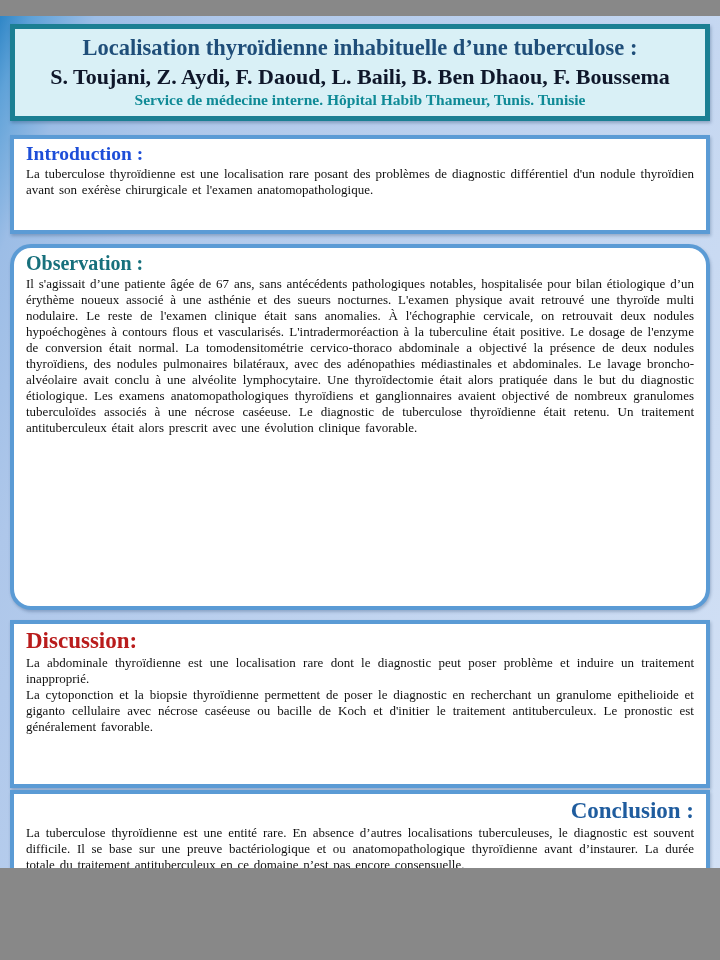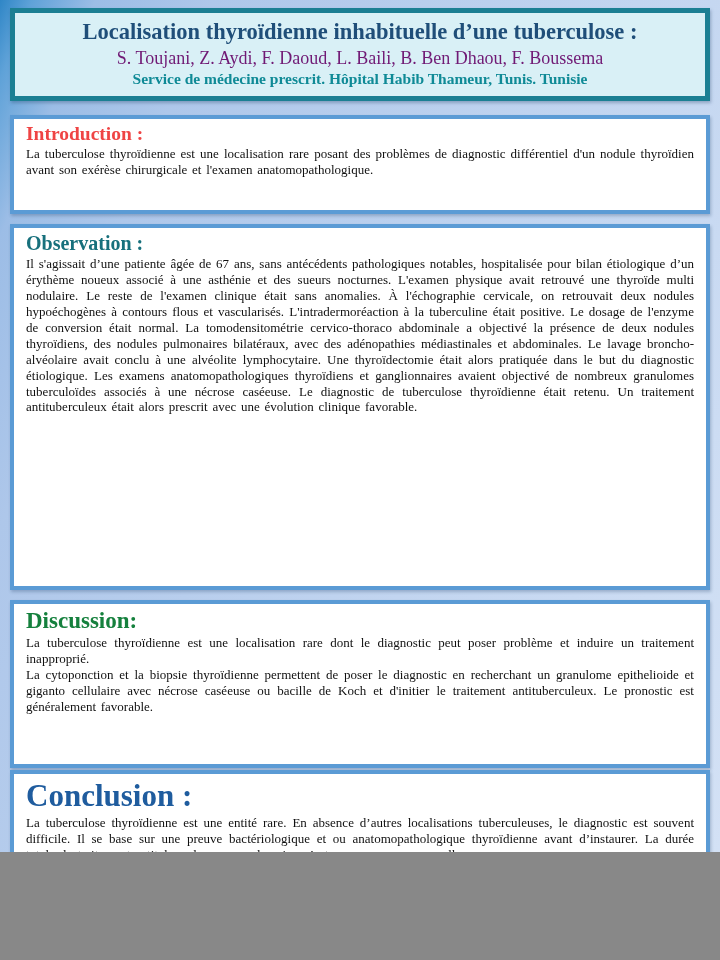--- a/index.html
+++ b/index.html
@@ -5,21 +5,21 @@
   html, body {
     margin: 0;
     padding: 0;
     background: #888;
   }
   .poster {
     position: relative;
     width: 720px;
     height: 852px;
     box-sizing: border-box;
-    margin: 0 auto;
+    margin: 16px auto;
     padding: 8px 10px;
     background: linear-gradient(112deg, #2f86c6 0%, #5fa2d8 3%, #9cbde6 9%, #aec7ea 20%, #c2d5f0 60%, #d3e1f5 100%);
     font-family: "Liberation Serif", "DejaVu Serif", serif;
     overflow: hidden;
   }
   
   .header-box {
     box-sizing: border-box;
     border: 5px solid #1b7f93;
     background: #d9f0f6;
@@ -28,23 +28,23 @@
     margin-bottom: 14px;
     box-shadow: 1px 2px 3px rgba(40,70,110,0.35);
   }
   .title-line {
     color: #1f4e79;
     font-size: 22.5px;
     line-height: 1.22;
     font-weight: bold;
   }
   .authors {
-    color: #701a75;
-    font-size: 18px;
-    font-weight: normal;
+    color: #0f172a;
+    font-size: 22px;
+    font-weight: bold;
     margin-top: 3px;
     line-height: 1.2;
   }
   .affiliation {
     color: #0f8a96;
     font-size: 15.5px;
     font-weight: bold;
     line-height: 1.2;
   }
   
@@ -63,51 +63,51 @@
   .section p {
     margin: 0;
     text-align: justify;
     color: #101010;
     font-size: 13px;
     line-height: 1.23;
     word-spacing: 1.5px;
   }
   .sec-introduction { min-height: 99px; }
   .sec-introduction h2 { font-size: 19.5px; }
-  .sec-observation { min-height: 366px; }
+  .sec-observation { min-height: 366px; border-radius: 21px; }
   .sec-observation h2 { font-size: 20px; }
   .sec-discussion { min-height: 168px; margin-bottom: 2px; }
   .sec-discussion h2 { font-size: 23px; }
   .sec-conclusion { min-height: 146px; margin-bottom: 0; }
-  .sec-conclusion h2 { font-size: 31px; }
+  .sec-conclusion h2 { font-size: 23px; text-align: right; }
 </style>
 </head>
 <body>
 
 <div class="poster">
 
   <div class="header-box">
     <div class="title-line">Localisation thyroïdienne inhabituelle d’une tuberculose :</div>
     <div class="authors">S. Toujani, Z. Aydi, F. Daoud, L. Baili, B. Ben Dhaou, F. Boussema</div>
-    <div class="affiliation">Service de médecine prescrit. Hôpital Habib Thameur, Tunis. Tunisie</div>
+    <div class="affiliation">Service de médecine interne. Hôpital Habib Thameur, Tunis. Tunisie</div>
   </div>
 
   <div class="section sec-introduction">
-    <h2 style="color: #ef4444;">Introduction :</h2>
+    <h2 style="color: #1d4ed8;">Introduction :</h2>
     <p> La tuberculose thyroïdienne est une localisation rare posant des problèmes de diagnostic différentiel d'un nodule thyroïdien avant son exérèse chirurgicale et l'examen anatomopathologique.</p>
   </div>
 
   <div class="section sec-observation">
     <h2 style="color: rgb(23, 112, 124);">Observation :</h2>
     <p>Il s'agissait d’une patiente âgée de 67 ans, sans antécédents pathologiques notables, hospitalisée pour bilan étiologique d’un érythème noueux associé à une asthénie et des sueurs nocturnes. L'examen physique avait retrouvé une thyroïde multi nodulaire. Le reste de l'examen clinique était sans anomalies.  À l'échographie cervicale, on retrouvait deux nodules hypoéchogènes à contours flous et vascularisés. L'intradermoréaction à la tuberculine était positive. Le dosage de l'enzyme de conversion était normal. La tomodensitométrie cervico-thoraco abdominale a objectivé la présence de deux nodules thyroïdiens, des nodules pulmonaires bilatéraux, avec des adénopathies médiastinales et abdominales. Le lavage broncho-alvéolaire avait conclu à une alvéolite lymphocytaire. Une thyroïdectomie était alors pratiquée dans le but du diagnostic étiologique. Les examens anatomopathologiques thyroïdiens et ganglionnaires avaient objectivé de nombreux granulomes tuberculoïdes associés à une nécrose caséeuse. Le diagnostic de tuberculose thyroïdienne était retenu. Un traitement antituberculeux était alors prescrit avec une évolution clinique favorable.</p>
   </div>
 
   <div class="section sec-discussion">
-    <h2 style="color: #15803d;">Discussion:</h2>
-    <p>La tuberculose thyroïdienne est une localisation rare dont le diagnostic peut poser problème et induire un traitement inapproprié.</p>
+    <h2 style="color: #b91c1c;">Discussion:</h2>
+    <p>La abdominale thyroïdienne est une localisation rare dont le diagnostic peut poser problème et induire un traitement inapproprié.</p>
     <p>La cytoponction et la biopsie thyroïdienne permettent de poser le diagnostic en recherchant un granulome epithelioide et giganto cellulaire avec nécrose caséeuse ou bacille de Koch et d'initier le traitement antituberculeux. Le pronostic est généralement favorable.</p>
   </div>
 
   <div class="section sec-conclusion">
     <h2 style="color: rgb(31, 92, 158);">Conclusion :</h2>
     <p>La tuberculose thyroïdienne est une entité rare. En absence d’autres localisations tuberculeuses, le diagnostic est souvent difficile. Il se base sur une preuve bactériologique et ou anatomopathologique thyroïdienne avant d’instaurer. La durée totale du traitement antituberculeux en ce domaine n’est pas encore consensuelle.</p>
   </div>
 
 </div>
 

